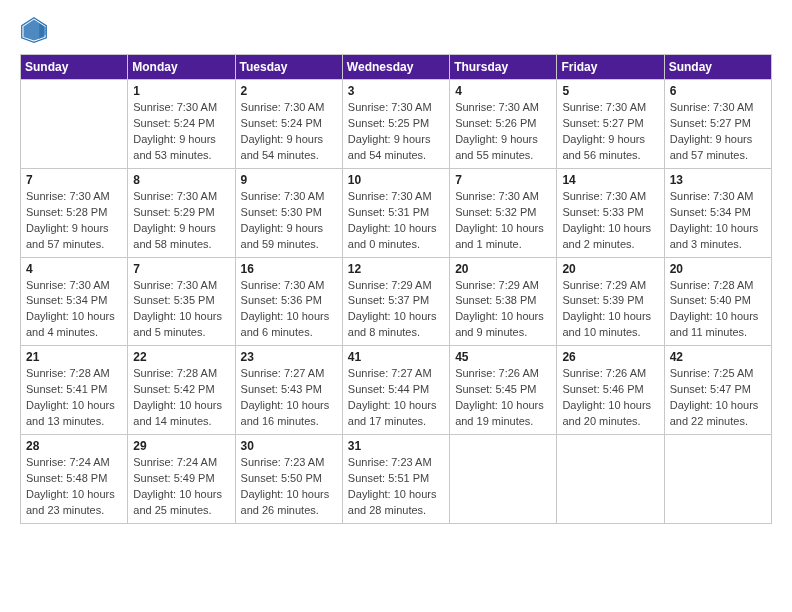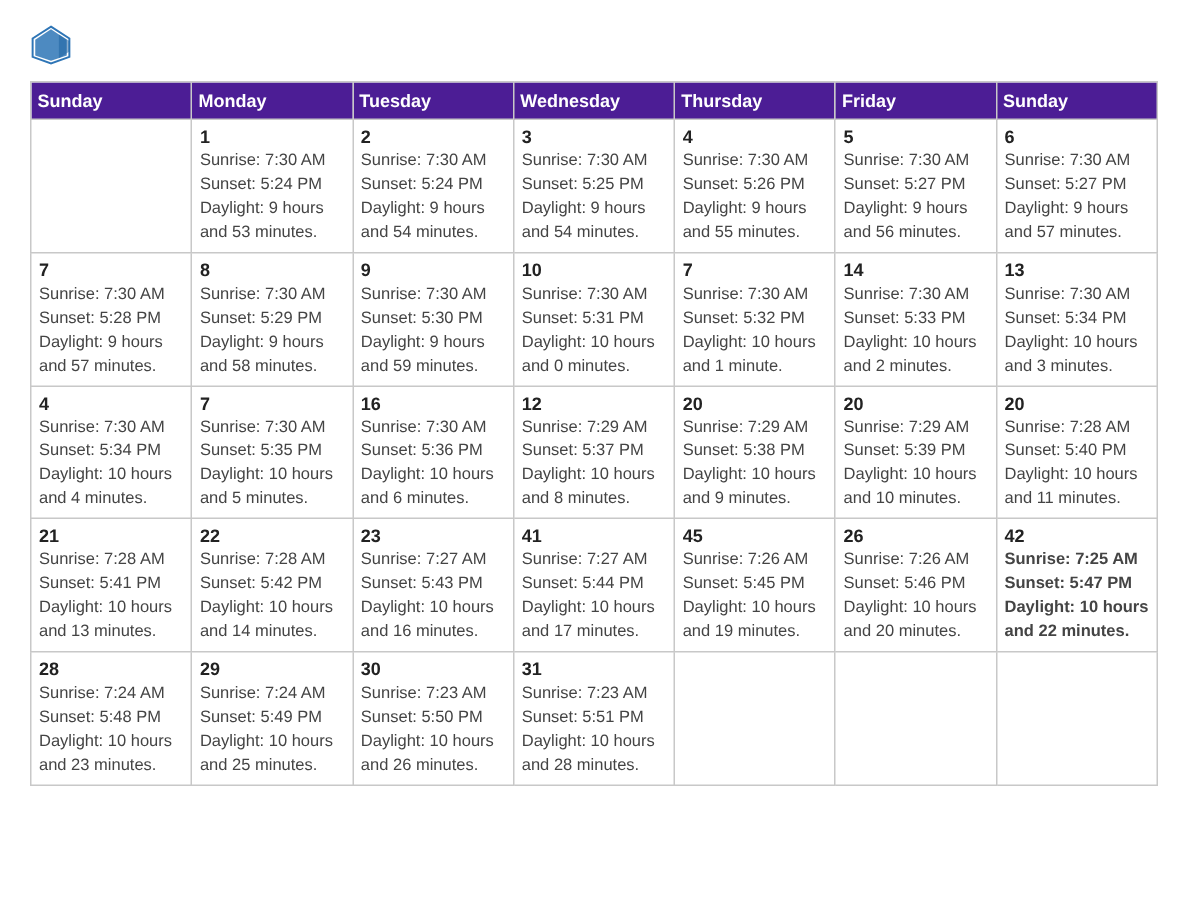--- a/index.html
+++ b/index.html
@@ -306,21 +306,21 @@
           </td>
           <td>
             <div class="day-number">26</div>
             <div class="day-info" style="white-space: pre-line;">Sunrise: 7:26 AM
 Sunset: 5:46 PM
 Daylight: 10 hours
 and 20 minutes.</div>
           </td>
           <td>
             <div class="day-number">42</div>
-            <div class="day-info" style="white-space: pre-line; font-weight: bold;">Sunrise: 7:25 AM
+            <div class="day-info" style="white-space: pre-line;">Sunrise: 7:25 AM
 Sunset: 5:47 PM
 Daylight: 10 hours
 and 22 minutes.</div>
           </td>
         </tr>
         <tr class="week-row">
           <td>
             <div class="day-number">28</div>
             <div class="day-info" style="white-space: pre-line;">Sunrise: 7:24 AM
 Sunset: 5:48 PM

